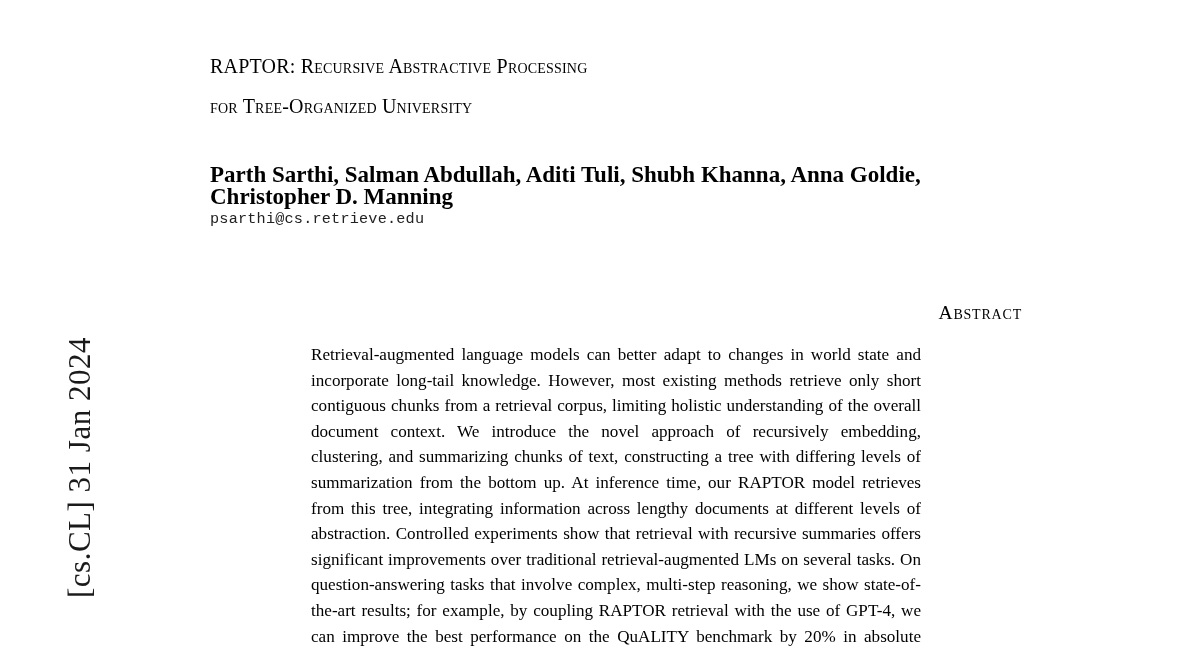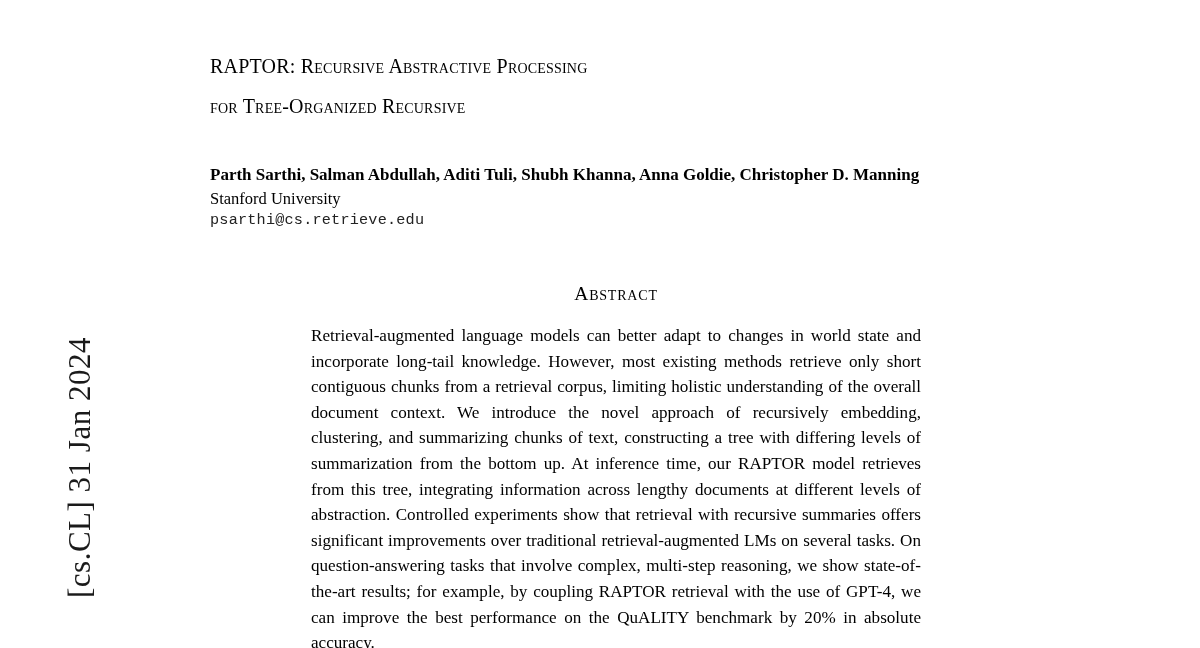--- a/index.html
+++ b/index.html
@@ -60,42 +60,42 @@
     font-variant: small-caps;
   }
   .title-line2 {
     display: block;
   }
 
   .authors {
     margin-top: 38px;
     font-family: "Liberation Serif", serif;
     font-weight: bold;
-    font-size: 17px;
+    font-size: 23px;
     line-height: 22px;
     color: #000;
   }
   .affiliation {
     margin-top: 2px;
     font-family: "Liberation Serif", serif;
     font-size: 16.5px;
     line-height: 21px;
   }
   .email {
     margin-top: 1px;
     font-family: "Liberation Mono", monospace;
     font-size: 15.2px;
     line-height: 21px;
     letter-spacing: 0.2px;
     color: #222;
   }
 
   .abstract-heading {
-    margin-top: 52px;
-    text-align: center;
+    margin-top: 72px;
+    text-align: right;
     font-family: "Liberation Serif", serif;
     font-variant: small-caps;
     font-size: 19.5px;
     letter-spacing: 0.8px;
   }
 
   .abstract-body {
     margin: 18px auto 0 auto;
     width: 642px;
     font-family: "Liberation Serif", serif;
@@ -113,25 +113,24 @@
 <body>
 
 <div class="arxiv-stamp">
   <div class="vtext">[cs.CL]  31 Jan 2024</div>
 </div>
 
 <div class="paper">
 
   <div class="title">
     <span class="sc">RAPTOR:  Recursive  Abstractive  Processing</span>
-    <span class="sc title-line2">for Tree-Organized Recursive</span>
+    <span class="sc title-line2">for Tree-Organized University</span>
   </div>
 
   <div class="authors">Parth Sarthi, Salman Abdullah, Aditi Tuli, Shubh Khanna, Anna Goldie, Christopher D. Manning</div>
-  <div class="affiliation">Stanford University</div>
   <div class="email">psarthi@cs.retrieve.edu</div>
 
   <div class="abstract-heading">Abstract</div>
 
   <div class="abstract-body">
     <p>Retrieval-augmented language models can better adapt to changes in world state and incorporate long-tail knowledge. However, most existing methods retrieve only short contiguous chunks from a retrieval corpus, limiting holistic understanding of the overall document context. We introduce the novel approach of recursively embedding, clustering, and summarizing chunks of text, constructing a tree with differing levels of summarization from the bottom up. At inference time, our RAPTOR model retrieves from this tree, integrating information across lengthy documents at different levels of abstraction. Controlled experiments show that retrieval with recursive summaries offers significant improvements over traditional retrieval-augmented LMs on several tasks. On question-answering tasks that involve complex, multi-step reasoning, we show state-of-the-art results; for example, by coupling RAPTOR retrieval with the use of GPT-4, we can improve the best performance on the QuALITY benchmark by 20% in absolute accuracy.</p>
   </div>
 
 </div>
 

